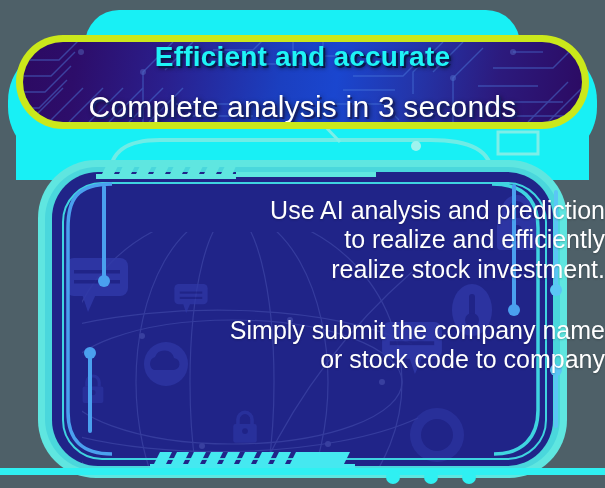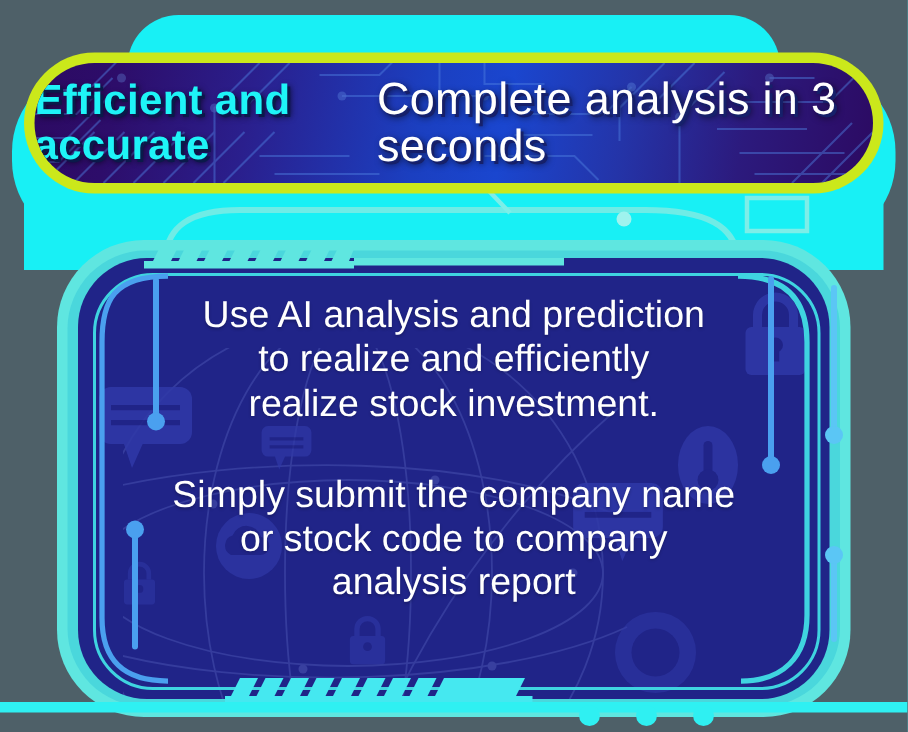--- a/index.html
+++ b/index.html
@@ -32,21 +32,21 @@
     position:absolute;left:5px;top:5px;right:5px;bottom:5px;
     border-radius:40px;overflow:hidden;
     background:linear-gradient(100deg,
         #2c0a62 0%, #2d0d6a 10%, #2a1f8d 26%,
         #1b3fc0 46%, #1a46cf 56%, #2434a8 70%,
         #2c1a7d 84%, #2c0a62 100%);
   }
   
   .circuit{position:absolute;inset:0;opacity:.55;}
 
-  .banner-text{position:absolute;inset:0;display:flex;flex-direction:row;
+  .banner-text{position:absolute;inset:0;display:flex;flex-direction:column;
     align-items:center;justify-content:space-between;}
   .line1{
     font-size:28px;font-weight:bold;color:#1ef4f7;letter-spacing:.2px;
     text-shadow:2px 2px 0 #0a1a4a, 2px 2px 4px rgba(0,0,0,.7);
     line-height:1.05;margin-bottom:1px;
   }
   .line2{
     font-size:30px;font-weight:normal;color:#ffffff;letter-spacing:.2px;
     text-shadow:2px 2px 0 #16206a, 2px 2px 5px rgba(0,0,0,.75);
     line-height:1.05;
@@ -84,21 +84,21 @@
   .hatch-bot{position:absolute;left:150px;top:450px;width:200px;height:16px;}
   .rule-bot{position:absolute;left:150px;top:464px;width:205px;height:5px;
     background:#45e8f0;}
   .dot-row{position:absolute;top:470px;}
   .bdot{position:absolute;width:14px;height:14px;border-radius:50%;
     background:#2ff0f2;}
 
   .copy{position:absolute;left:0;right:0;top:196px;text-align:center;
     color:#ffffff;}
   .para{font-size:25px;line-height:1.17;font-weight:400;
-    text-shadow:0 1px 2px rgba(0,0,0,.25);}
+    text-shadow:0 1px 2px rgba(0,0,0,.25);text-align:right;}
   .para.second{margin-top:32px;}
 </style>
 </head>
 <body>
 
 <div id="stage">
 
   <div class="cyan-blob"></div>
   <div class="cyan-band"></div>
   <div class="cyan-band2"></div>
@@ -311,17 +311,16 @@
 
   <div class="copy">
     <div class="para">
       <div>Use AI analysis and prediction</div>
       <div>to realize and efficiently</div>
       <div>realize stock investment.</div>
     </div>
     <div class="para second">
       <div>Simply submit the company name</div>
       <div>or stock code to company</div>
-      <div>analysis report</div>
     </div>
   </div>
 
 </div>
 
 </body></html>

